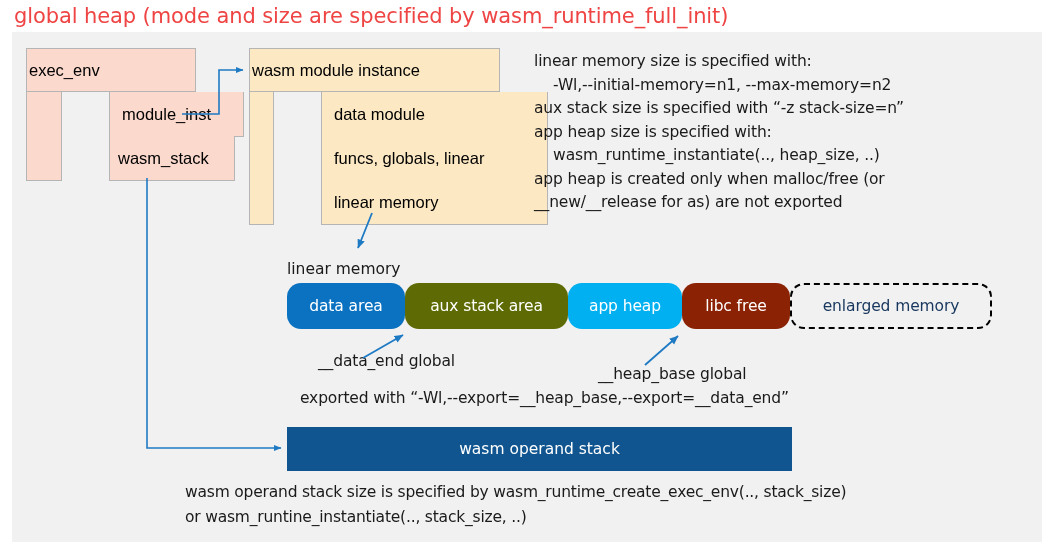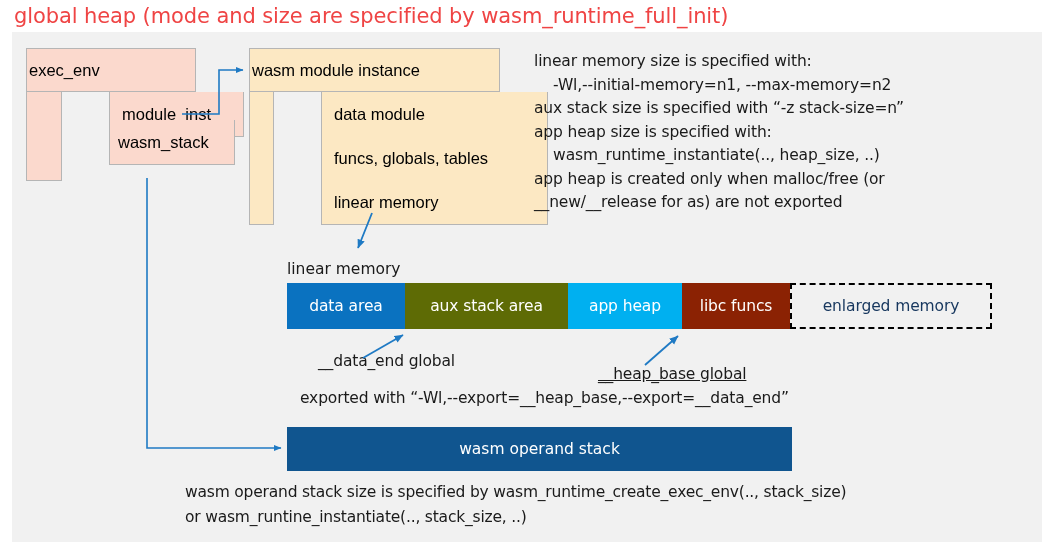--- a/index.html
+++ b/index.html
@@ -82,20 +82,21 @@
     top: 283px;
     height: 46px;
     box-sizing: border-box;
     display: flex;
     align-items: center;
     justify-content: center;
     color: #ffffff;
     font-size: 15.5px;
     white-space: nowrap;
     letter-spacing: -0.1px;
+    border-radius: 14px;
   }
   .seg.dashed {
     background: #f1f1f1;
     border: 2.5px dashed #000000;
     color: #17375e;
   }
 
   
   .opstack {
     position: absolute;
@@ -147,48 +148,48 @@
 <div id="canvas">
 
   <div class="panel"></div>
 
   <div class="title">global heap (mode and size are specified by wasm_runtime_full_init)</div>
 
   <div class="box pink box-title" style="left:26px; top:48px; width:170px; height:44px;">exec_env</div>
   <div class="box pink" style="left:26px; top:92px; width:36px; height:45px; border-top:none;"></div>
   <div class="box pink box-row" style="left:61px; top:92px; width:135px; height:45px; border-top:none;">module_inst</div>
   <div class="box pink" style="left:26px; top:136px; width:36px; height:45px; border-top:none;"></div>
-  <div class="box pink box-row" style="left:61px; top:120px; width:126px; height:45px; border-top:none;padding-left:8px;">wasm_stack</div>
+  <div class="box pink box-row" style="left:61px; top:136px; width:126px; height:45px; border-top:none;padding-left:8px;">wasm_stack</div>
 
   <div class="box cream box-title" style="left:249px; top:48px; width:251px; height:44px;">wasm module instance</div>
   <div class="box cream" style="left:249px; top:92px; width:25px; height:45px; border-top:none;"></div>
   <div class="box cream box-row" style="left:273px; top:92px; width:227px; height:45px; border-top:none;">data module</div>
   <div class="box cream" style="left:249px; top:136px; width:25px; height:45px; border-top:none;"></div>
-  <div class="box cream box-row" style="left:273px; top:136px; width:227px; height:45px; border-top:none;">funcs, globals, tables</div>
+  <div class="box cream box-row" style="left:273px; top:136px; width:227px; height:45px; border-top:none;">funcs, globals, linear</div>
   <div class="box cream" style="left:249px; top:180px; width:25px; height:45px; border-top:none;"></div>
   <div class="box cream box-row" style="left:273px; top:180px; width:227px; height:45px; border-top:none;">linear memory</div>
 
   <div class="note" style="left:534px; top:50px;">linear memory size is specified with:
     -Wl,--initial-memory=n1, --max-memory=n2
 aux stack size is specified with “-z stack-size=n”
 app heap size is specified with:
     wasm_runtime_instantiate(.., heap_size, ..)
 app heap is created only when malloc/free (or
 __new/__release for as) are not exported</div>
 
   <div class="lm-label" style="left:287px; top:260px;">linear memory</div>
 
   <div class="seg" style="left:287px; width:118px; background:#0a72c0;">data area</div>
   <div class="seg" style="left:405px; width:163px; background:#5e6b05;">aux stack area</div>
   <div class="seg" style="left:568px; width:114px; background:#00b0f0;">app heap</div>
-  <div class="seg" style="left:682px; width:108px; background:#8b2203;">libc funcs</div>
+  <div class="seg" style="left:682px; width:108px; background:#8b2203;">libc free</div>
   <div class="seg dashed" style="left:790px; width:202px;">enlarged memory</div>
 
   <div class="cap" style="left:318px; top:352px;">__data_end global</div>
-  <div class="cap" style="left:598px; top:365px;text-decoration:underline;">__heap_base global</div>
+  <div class="cap" style="left:598px; top:365px;">__heap_base global</div>
   <div class="cap" style="left:300px; top:389px;">exported with “-Wl,--export=__heap_base,--export=__data_end”</div>
 
   <div class="opstack">wasm operand stack</div>
 
   <div class="bottom-note">wasm operand stack size is specified by wasm_runtime_create_exec_env(.., stack_size)
 or wasm_runtine_instantiate(.., stack_size, ..)</div>
 
   <svg class="wires" viewBox="0 0 1054 547">
     <defs>
       <marker id="ah" markerWidth="9" markerHeight="9" refX="7.5" refY="3.2" orient="auto" markerUnits="userSpaceOnUse">

